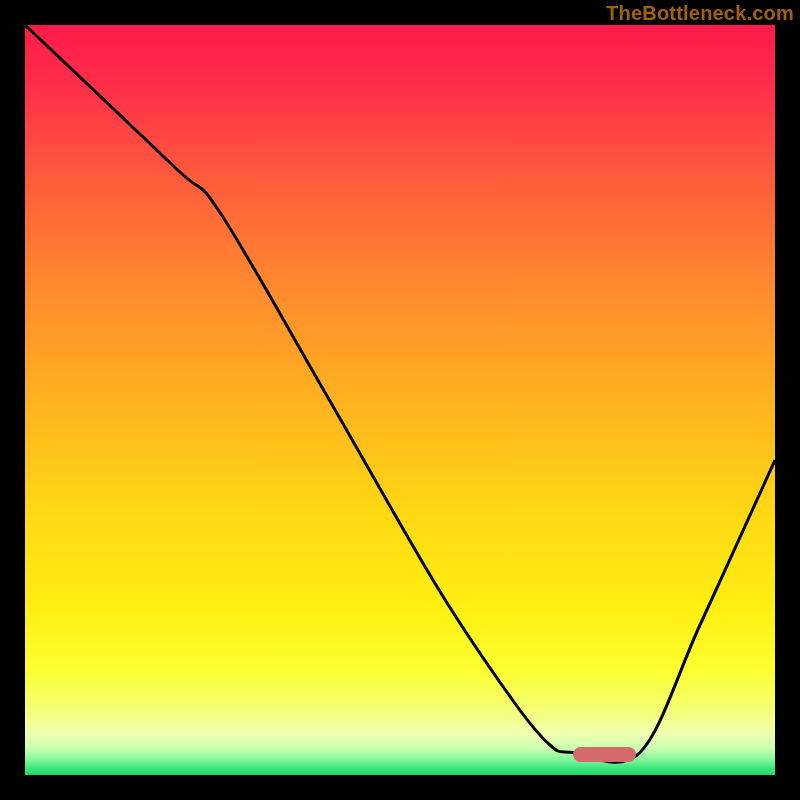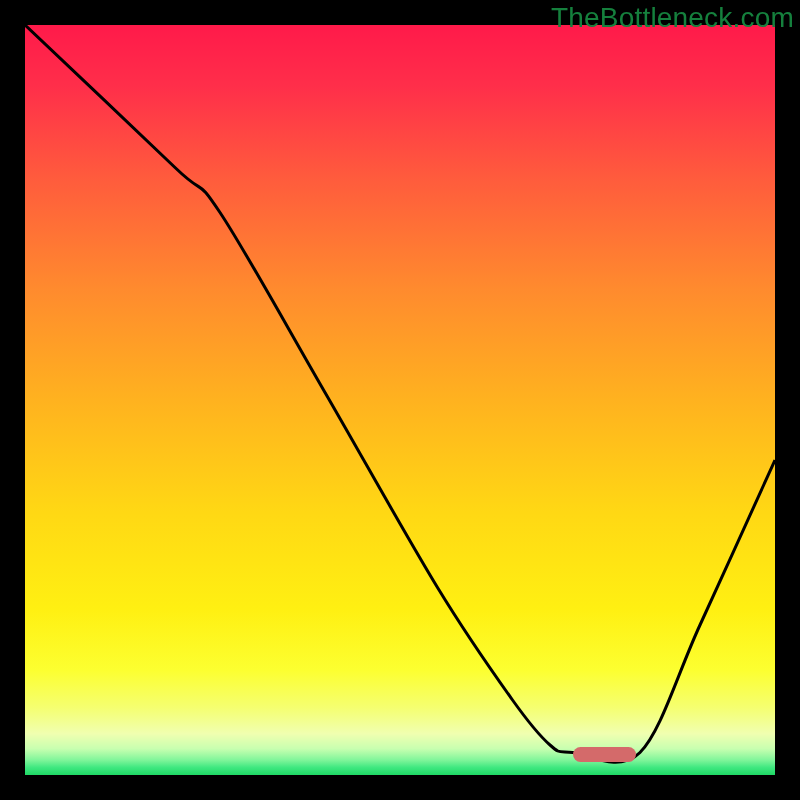--- a/index.html
+++ b/index.html
@@ -33,23 +33,24 @@
   }
   .marker {
     position: absolute;
     background: #d46a6a;
     border-radius: 10px;
   }
   .watermark {
     position: absolute;
     top: 2px;
     right: 6px;
-    color: #15803d;
-    font-size: 28px;
+    color: #a16207;
+    font-size: 20px;
     letter-spacing: 0.2px;
+    font-weight: bold;
   }
 </style>
 </head>
 <body>
 
 <div class="outer-frame"></div>
 
 <div class="gradient-area">
   <svg class="gradient-bg" viewBox="0 0 750 750" preserveAspectRatio="none">
     <defs>

